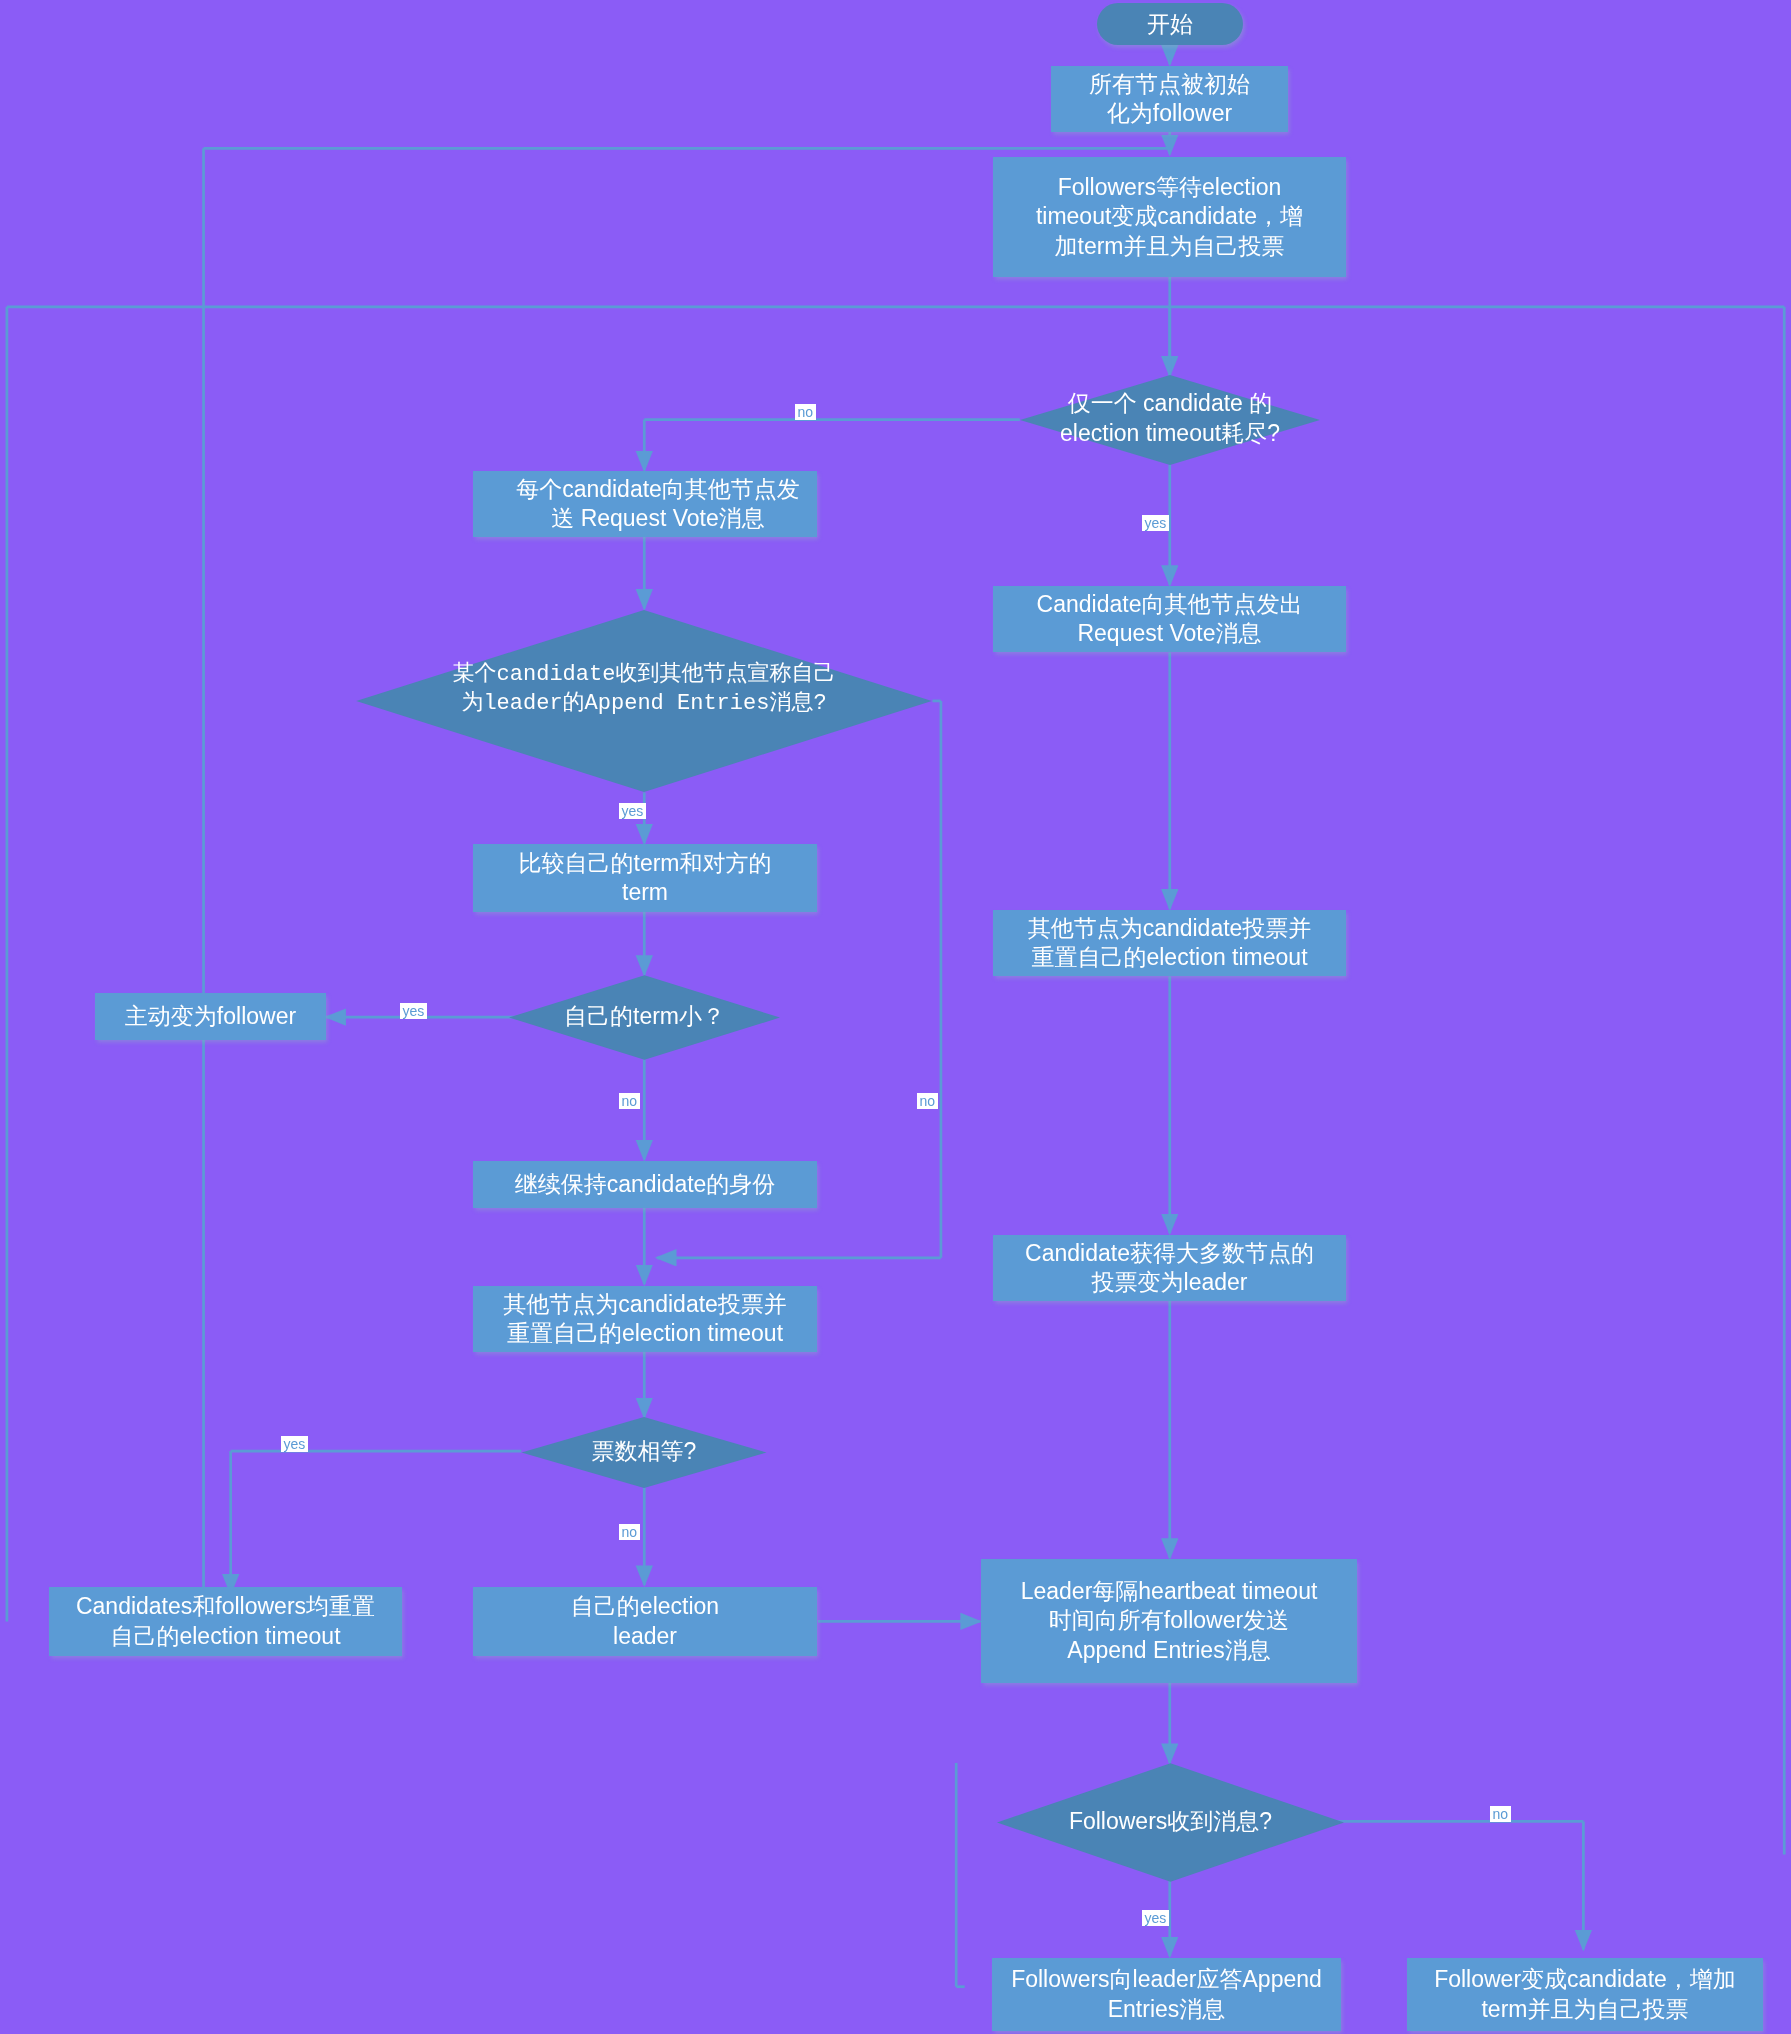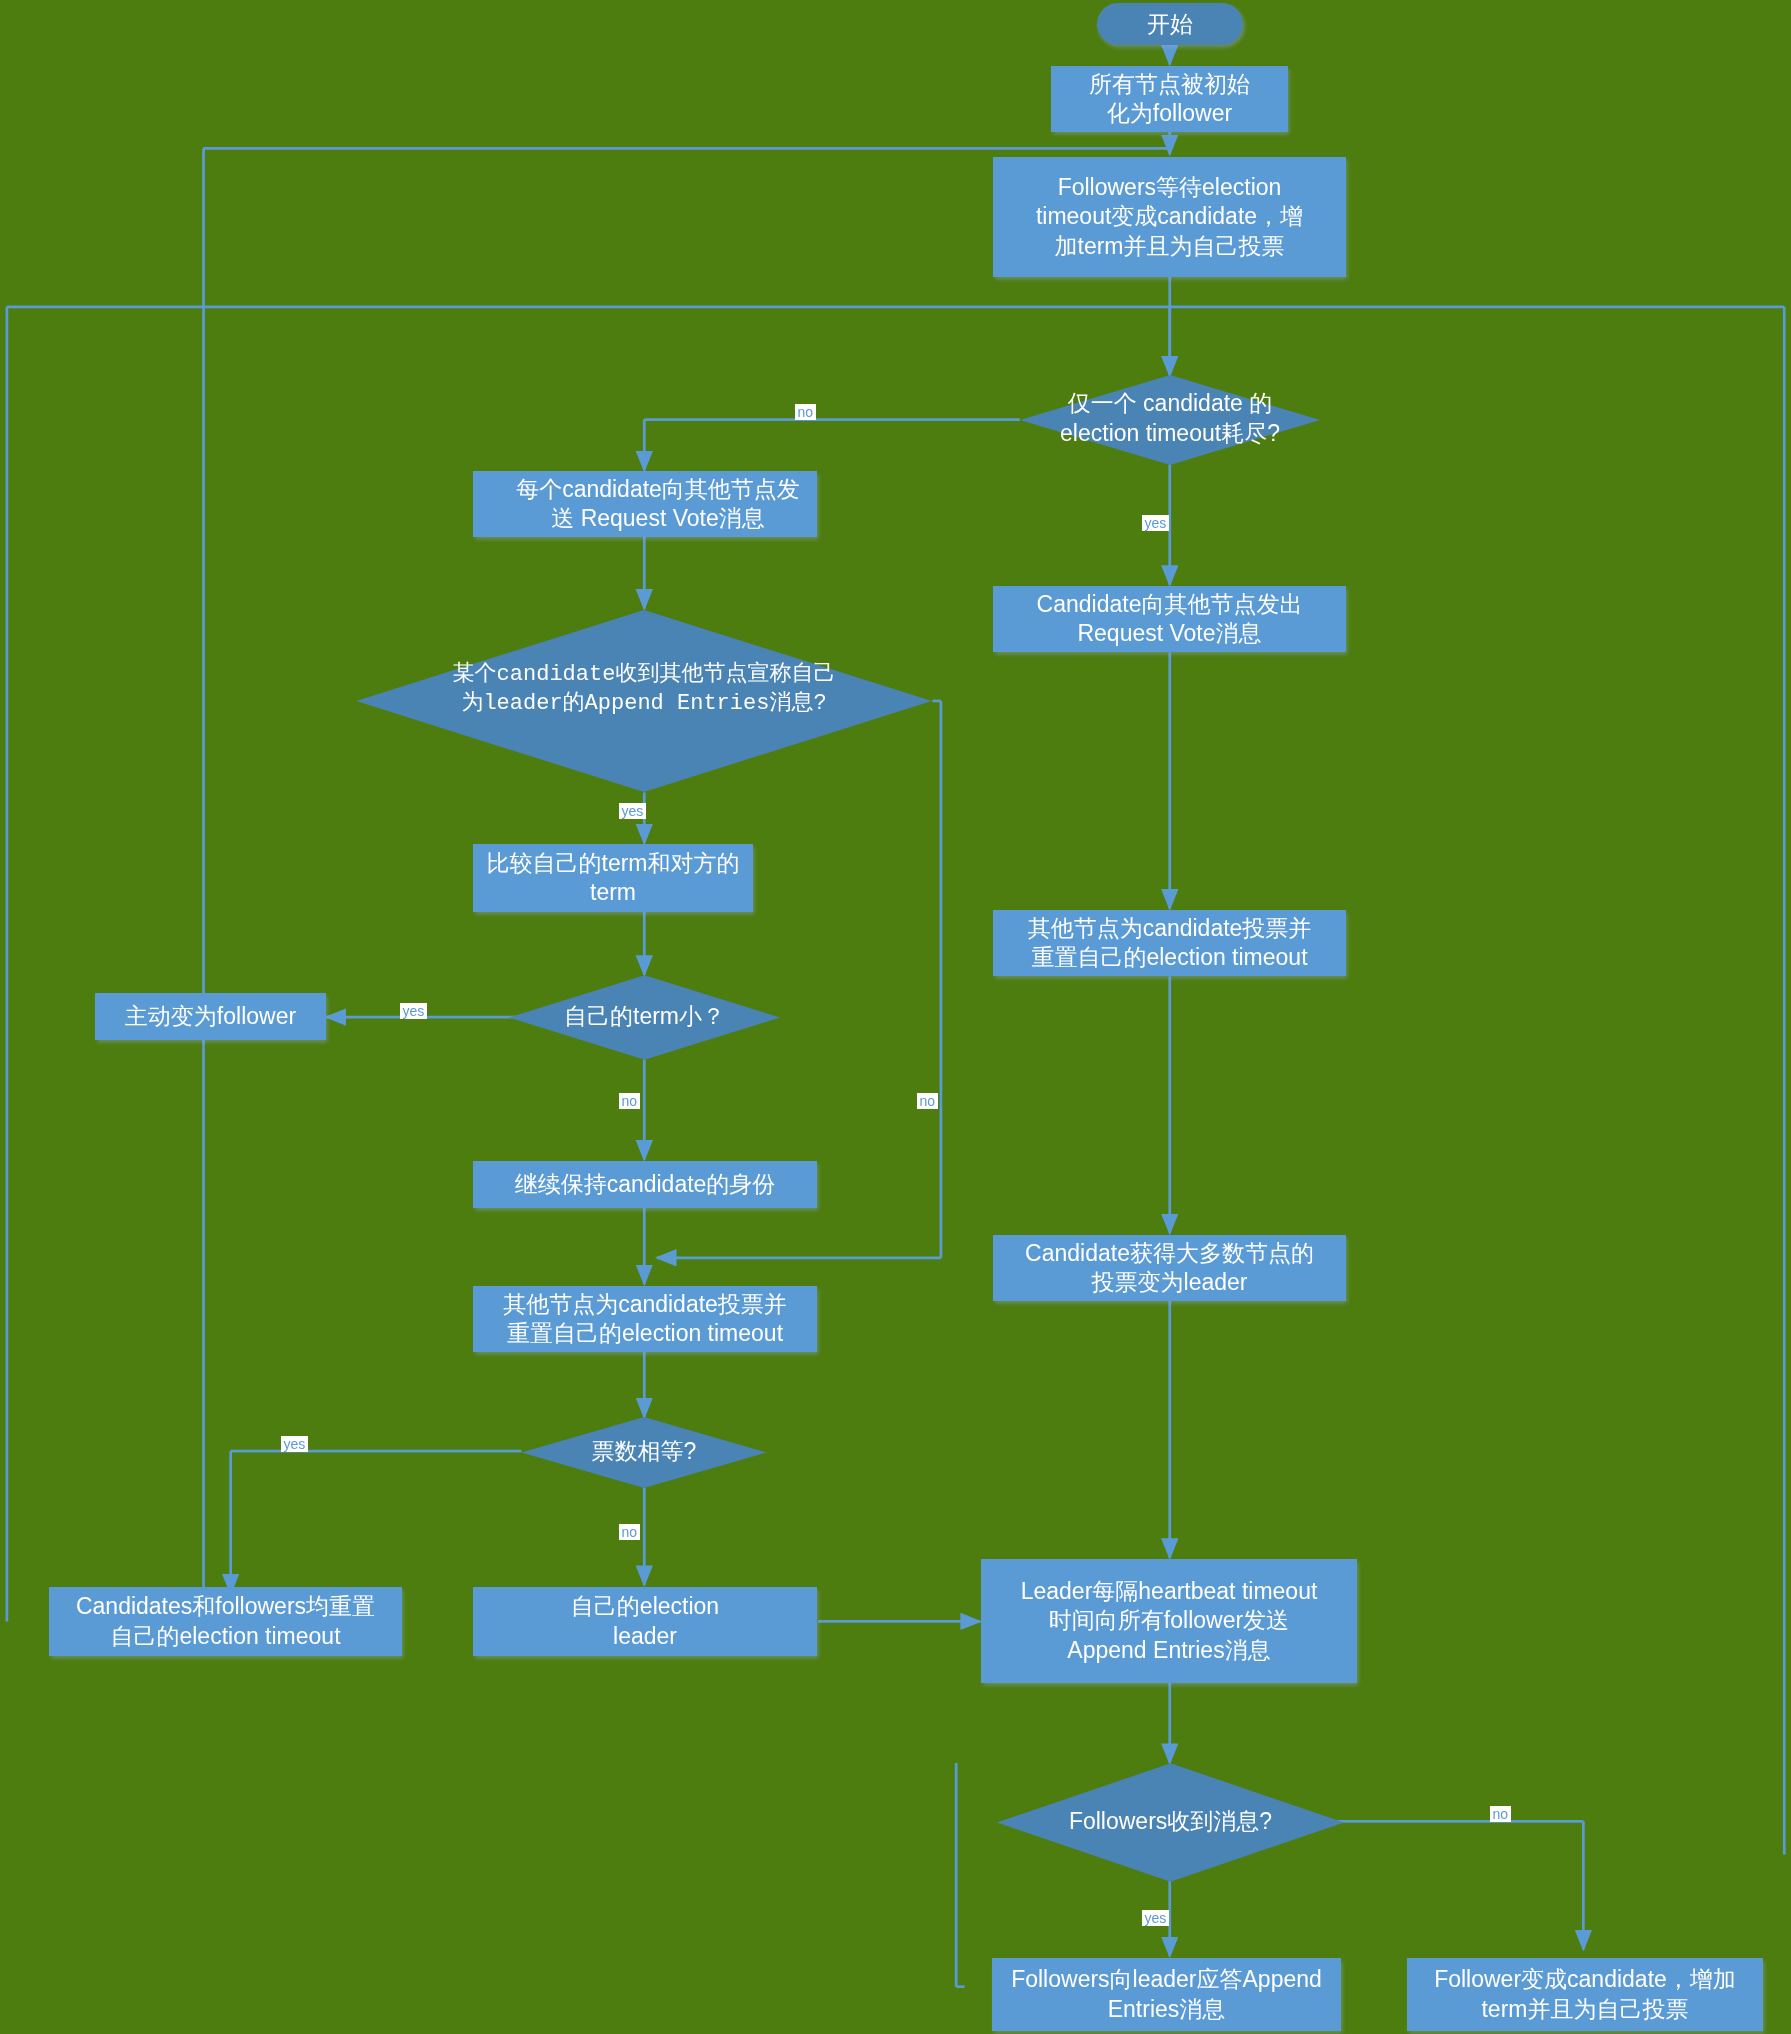--- a/index.html
+++ b/index.html
@@ -7,21 +7,21 @@
     padding: 0;
     background: #ffffff;
   }
   body {
     font-family: "Liberation Sans", "DejaVu Sans", sans-serif;
   }
   #canvas {
     position: relative;
     width: 1792px;
     height: 2035px;
-    background: #4d7c0f;
+    background: #8b5cf6;
     overflow: hidden;
   }
   #wires {
     position: absolute;
     left: 0; top: 0;
     width: 1792px;
     height: 2035px;
   }
   .node {
     position: absolute;
@@ -188,21 +188,21 @@
   </div>
 
   <div class="diamond-wrap" style="left:356px; top:610px; width:576px; height:182px;">
     <svg width="576" height="182" viewBox="0 0 680 215" xmlns="http://www.w3.org/2000/svg">
       <polygon points="340,0 680,107.5 340,215 0,107.5" fill="#4a84b5"></polygon>
     </svg>
     <div class="diamond-label mono" style="top:51px; font-size:22px;">某个candidate收到其他节点宣称自己
 为leader的Append Entries消息?</div>
   </div>
 
-  <div class="node process" style="left:473px; top:844px; width:280px; height:68px; font-size:23px;">
+  <div class="node process" style="left:473px; top:844px; width:344px; height:68px; font-size:23px;">
     <span>比较自己的term和对方的
 term</span>
   </div>
 
   <div class="diamond-wrap" style="left:509px; top:975px; width:271px; height:85px;">
     <svg width="271" height="85" viewBox="0 0 320 100" xmlns="http://www.w3.org/2000/svg">
       <polygon points="160,0 320,50 160,100 0,50" fill="#4a84b5"></polygon>
     </svg>
     <div class="diamond-label" style="top:27px; font-size:23px;">自己的term小？</div>
   </div>

